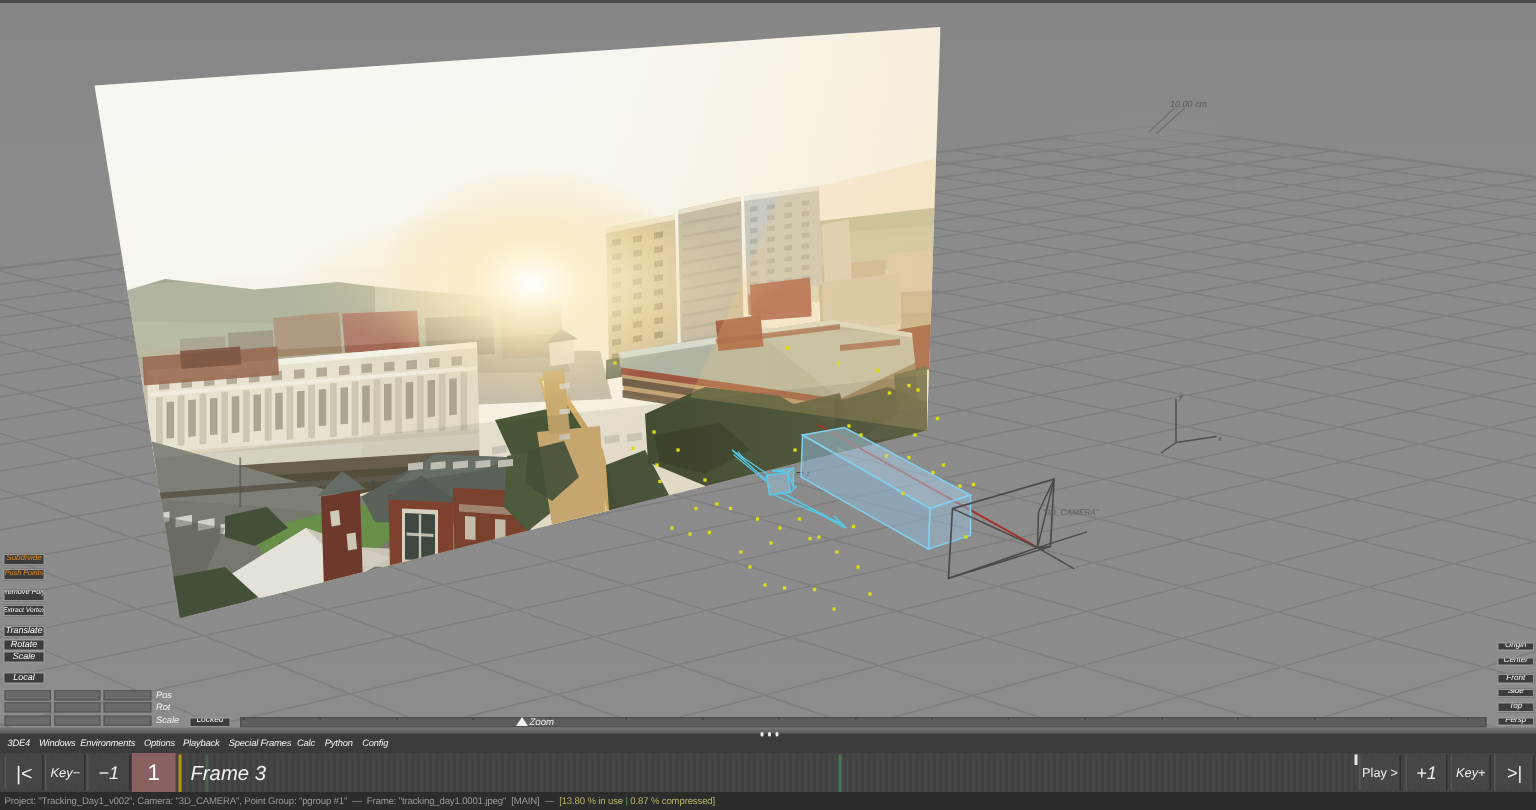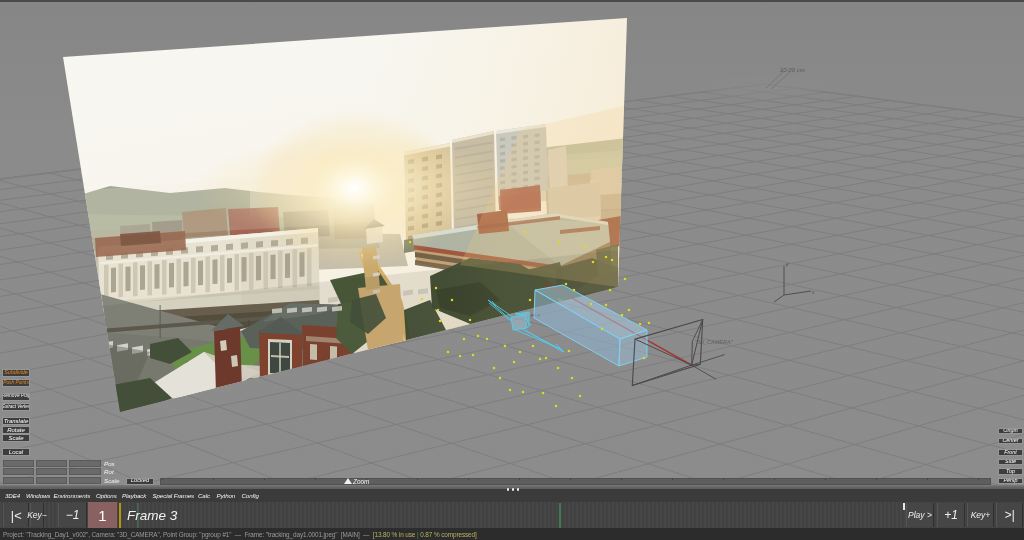--- a/index.html
+++ b/index.html
@@ -506,26 +506,26 @@
       <div style="position:absolute;left:53.5px;top:0;height:13px;display:flex;align-items:center;color:#f4f4f4;font-style:italic;font-size:6.2px;letter-spacing:-0.1px;white-space:nowrap">Environments</div>
       <div style="position:absolute;left:96px;top:0;height:13px;display:flex;align-items:center;color:#f4f4f4;font-style:italic;font-size:6.2px;letter-spacing:-0.1px;white-space:nowrap">Options</div>
       <div style="position:absolute;left:122px;top:0;height:13px;display:flex;align-items:center;color:#f4f4f4;font-style:italic;font-size:6.2px;letter-spacing:-0.1px;white-space:nowrap">Playback</div>
       <div style="position:absolute;left:152.5px;top:0;height:13px;display:flex;align-items:center;color:#f4f4f4;font-style:italic;font-size:6.2px;letter-spacing:-0.1px;white-space:nowrap">Special Frames</div>
       <div style="position:absolute;left:198px;top:0;height:13px;display:flex;align-items:center;color:#f4f4f4;font-style:italic;font-size:6.2px;letter-spacing:-0.1px;white-space:nowrap">Calc</div>
       <div style="position:absolute;left:216.5px;top:0;height:13px;display:flex;align-items:center;color:#f4f4f4;font-style:italic;font-size:6.2px;letter-spacing:-0.1px;white-space:nowrap">Python</div>
       <div style="position:absolute;left:241.5px;top:0;height:13px;display:flex;align-items:center;color:#f4f4f4;font-style:italic;font-size:6.2px;letter-spacing:-0.1px;white-space:nowrap">Config</div>
     </div>
 <div style="position:absolute;left:0;top:502px;width:1024px;height:26px;background:repeating-linear-gradient(90deg,#464646 0px,#464646 2px,#414141 2px,#414141 4px)">
       <div style="position:absolute;left:3px;top:1px;width:26px;height:24px;background:#464646;border-left:1px solid #555;border-right:1px solid #2f2f2f;box-sizing:border-box;color:#f0f0f0;font-style:italic;font-size:13px;display:flex;align-items:center;justify-content:center">|&lt;</div>
-      <div style="position:absolute;left:30px;top:1px;width:14px;height:24px;background:#464646;border-left:1px solid #555;border-right:1px solid #2f2f2f;box-sizing:border-box;color:#f0f0f0;font-style:italic;font-size:8.5px;display:flex;align-items:center;justify-content:center">Key−</div>
+      <div style="position:absolute;left:30px;top:1px;width:27px;height:24px;background:#464646;border-left:1px solid #555;border-right:1px solid #2f2f2f;box-sizing:border-box;color:#f0f0f0;font-style:italic;font-size:8.5px;display:flex;align-items:center;justify-content:center">Key−</div>
       <div style="position:absolute;left:58px;top:1px;width:29px;height:24px;background:#464646;border-left:1px solid #555;border-right:1px solid #2f2f2f;box-sizing:border-box;color:#f0f0f0;font-style:italic;font-size:12px;display:flex;align-items:center;justify-content:center">−1</div>
       <div style="position:absolute;left:88px;top:0px;width:29px;height:26px;background:#8a6161;color:#fff;font-size:15px;display:flex;align-items:center;justify-content:center">1</div>
       <div style="position:absolute;left:119px;top:1px;width:2px;height:25px;background:#b8940c"></div>
       <div style="position:absolute;left:136.7px;top:1px;width:2px;height:25px;background:#47634d"></div>
       <div style="position:absolute;left:127px;top:0;height:26px;display:flex;align-items:center;color:#f2f2f2;font-style:italic;font-size:13.5px">Frame 3</div>
       <div style="position:absolute;left:558.5px;top:1px;width:2px;height:25px;background:#3f7a50"></div>
       <div style="position:absolute;left:903px;top:1px;width:1.5px;height:7px;background:#e8e8e8"></div>
-      <div style="position:absolute;left:906px;top:1px;width:28px;height:24px;background:#464646;border-left:1px solid #555;border-right:1px solid #2f2f2f;box-sizing:border-box;color:#f0f0f0;font-style:italic;font-size:8.5px;display:flex;align-items:center;justify-content:center">Play &gt;</div>
+      <div style="position:absolute;left:906px;top:1px;width:28px;height:24px;background:#464646;border-left:1px solid #555;border-right:1px solid #2f2f2f;box-sizing:border-box;color:#f0f0f0;font-size:8.5px;display:flex;align-items:center;justify-content:center">Play &gt;</div>
       <div style="position:absolute;left:937px;top:1px;width:28px;height:24px;background:#464646;border-left:1px solid #555;border-right:1px solid #2f2f2f;box-sizing:border-box;color:#f0f0f0;font-style:italic;font-size:12px;display:flex;align-items:center;justify-content:center">+1</div>
       <div style="position:absolute;left:967px;top:1px;width:27px;height:24px;background:#464646;border-left:1px solid #555;border-right:1px solid #2f2f2f;box-sizing:border-box;color:#f0f0f0;font-style:italic;font-size:8.5px;display:flex;align-items:center;justify-content:center">Key+</div>
       <div style="position:absolute;left:996px;top:1px;width:27px;height:24px;background:#464646;border-left:1px solid #555;border-right:1px solid #2f2f2f;box-sizing:border-box;color:#f0f0f0;font-style:italic;font-size:12px;display:flex;align-items:center;justify-content:center">&gt;|</div>
     </div>
 <div style="position:absolute;left:0;top:528px;width:1024px;height:12px;background:#2c2c2c;color:#9a9a9a;font-size:6.4px;letter-spacing:-0.1px;display:flex;align-items:center;white-space:pre"><span style="margin-left:3px">Project: "Tracking_Day1_v002", Camera: "3D_CAMERA", Point Group: "pgroup #1"&nbsp;&nbsp;—&nbsp;&nbsp;Frame: "tracking_day1.0001.jpeg"&nbsp;&nbsp;[MAIN]&nbsp;&nbsp;—&nbsp;&nbsp;</span><span style="color:#b4b464">[13.80 % in use </span><span style="color:#4f9b57">|</span><span style="color:#b4b464"> 0.87 % compressed]</span></div>
 </div>
 </body></html>

